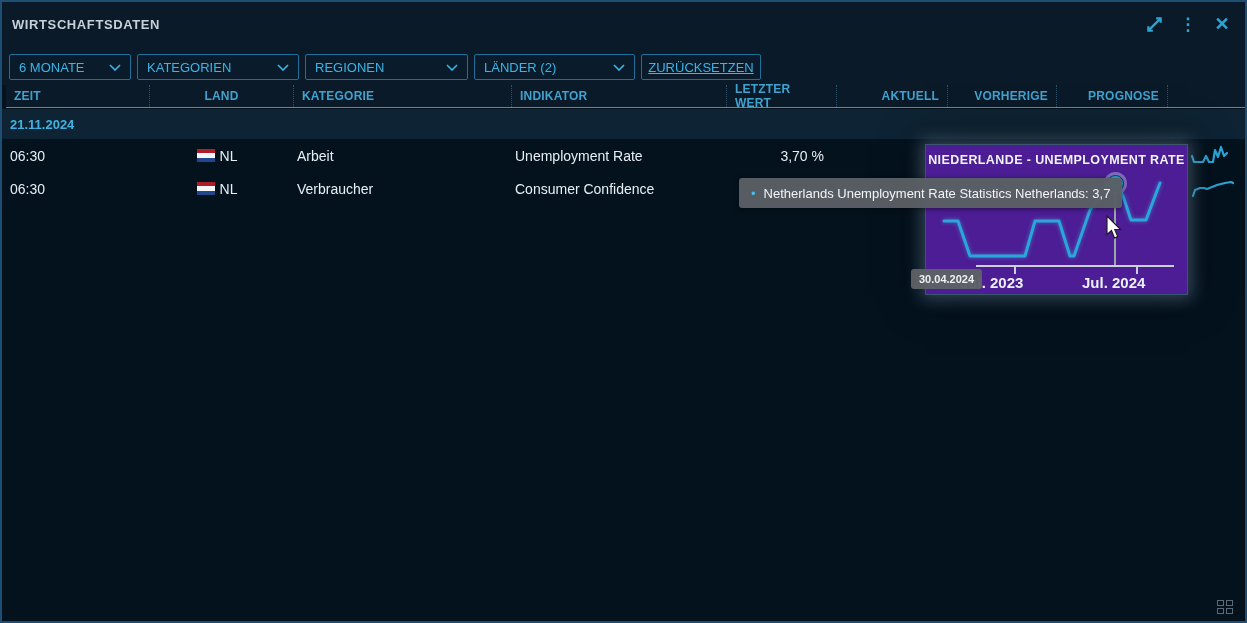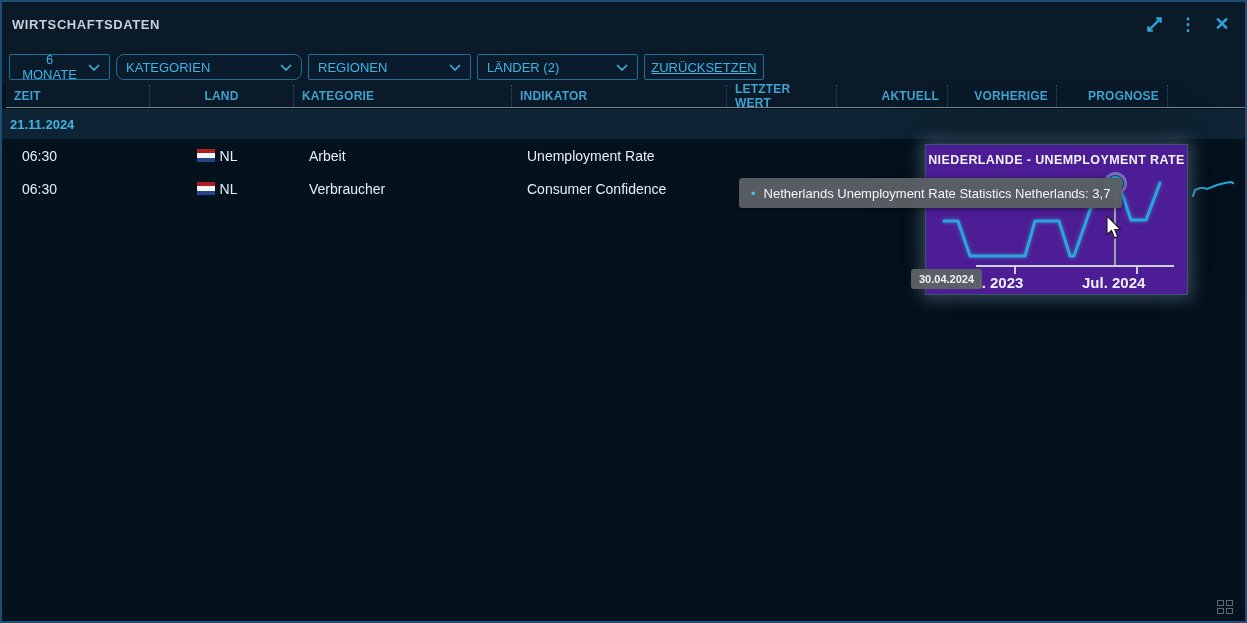--- a/index.html
+++ b/index.html
@@ -14,36 +14,36 @@
   .tb-icon{width:22px;height:22px;display:flex;align-items:center;justify-content:center;color:#2ca4d4;cursor:pointer;}
   .tb-icon svg{display:block;}
   .menu-dots{font-size:17px;font-weight:bold;color:#2ca4d4;line-height:1;}
   .close-x{font-size:18px;font-weight:bold;color:#2ca4d4;line-height:1;}
 
   
   .filterbar{position:absolute;left:7px;top:52px;display:flex;gap:6px;}
   .dropdown,.reset-btn{height:26px;border:1px solid #1f6e9c;border-radius:2px;background:rgba(10,30,48,.4);
     color:#3db4e6;font-size:13px;display:flex;align-items:center;padding:0 9px;cursor:pointer;}
   .dropdown{justify-content:space-between;}
-  .dd-period{width:101px;text-align:center;}.dd-cat{width:186px;border-radius:8px;}.dd-reg{width:163px;}.dd-land{width:161px;}
+  .dd-period{width:122px;}.dd-cat{width:162px;}.dd-reg{width:163px;}.dd-land{width:161px;}
   .reset-btn{width:120px;justify-content:center;text-decoration:underline;}
   .chev{margin-left:8px;flex:0 0 auto;}
 
   
   .grid{display:grid;grid-template-columns:143px 144px 218px 215px 110px 111px 109px 111px 1fr;width:100%;}
   .thead{position:absolute;left:4px;top:83px;right:0;height:23px;background:#0a1a28;border-bottom:1px solid #75808a;}
   .th{font-size:12px;font-weight:bold;color:#3fa2cf;letter-spacing:.2px;display:flex;align-items:center;height:22px;padding:0 8px;}
   .th.sep{border-left:1px dotted #2e5068;}
   .al{justify-content:flex-start;} .ac{justify-content:center;} .ar{justify-content:flex-end;}
 
   .daterow{position:absolute;left:0;top:107px;right:0;height:30px;background:#0e2333;display:flex;align-items:center;padding-left:8px;
     font-size:13px;font-weight:bold;color:#41b3e3;}
   .row{position:absolute;left:0;right:0;height:33px;}
   .row1{top:137px;} .row2{top:170px;}
-  .td{font-size:14px;color:#e8eef3;display:flex;align-items:center;height:33px;padding:0 20px;}
+  .td{font-size:14px;color:#e8eef3;display:flex;align-items:center;height:33px;padding:0 8px;}
   .flagwrap{display:flex;align-items:center;gap:5px;}
   .flag{width:18px;height:13px;display:flex;flex-direction:column;flex:0 0 auto;}
   .flag i{flex:1;display:block;}
   .fl-r{background:#ae1c28;} .fl-w{background:#f5f6f7;} .fl-b{background:#21468b;}
   .spark{display:block;}
   .spark polyline{stroke:#2ba8d9;stroke-width:2.2;fill:none;stroke-linejoin:round;stroke-linecap:round;}
   .sparkcell{display:flex;align-items:center;padding-left:25px;}
 
   
   .popup{position:absolute;left:923px;top:142px;width:263px;height:151px;background:#4c1d95;border:1px solid #3a566e;
@@ -151,20 +151,21 @@
         <span class="flag">
             <i class="fl-r"></i>
             <i class="fl-w"></i>
             <i class="fl-b"></i>
           </span>
         <span>NL</span>
       </span>
     </div>
     <div class="td al">Arbeit</div>
     <div class="td al">Unemployment Rate</div>
+    <div class="td ar">3,70 %</div>
     <div class="td ar"></div>
     <div class="td ar"></div>
     <div class="td ar"></div>
     <div class="td sparkcell">
       <svg class="spark" width="48" height="24" viewBox="0 0 48 24">
           <polyline points="4,12 6,18 15,18 18,12 21,18 25,18 27,6 30,13 33,3 36,12 39,9" fill="none"></polyline>
         </svg>
     </div>
   </div>
 

